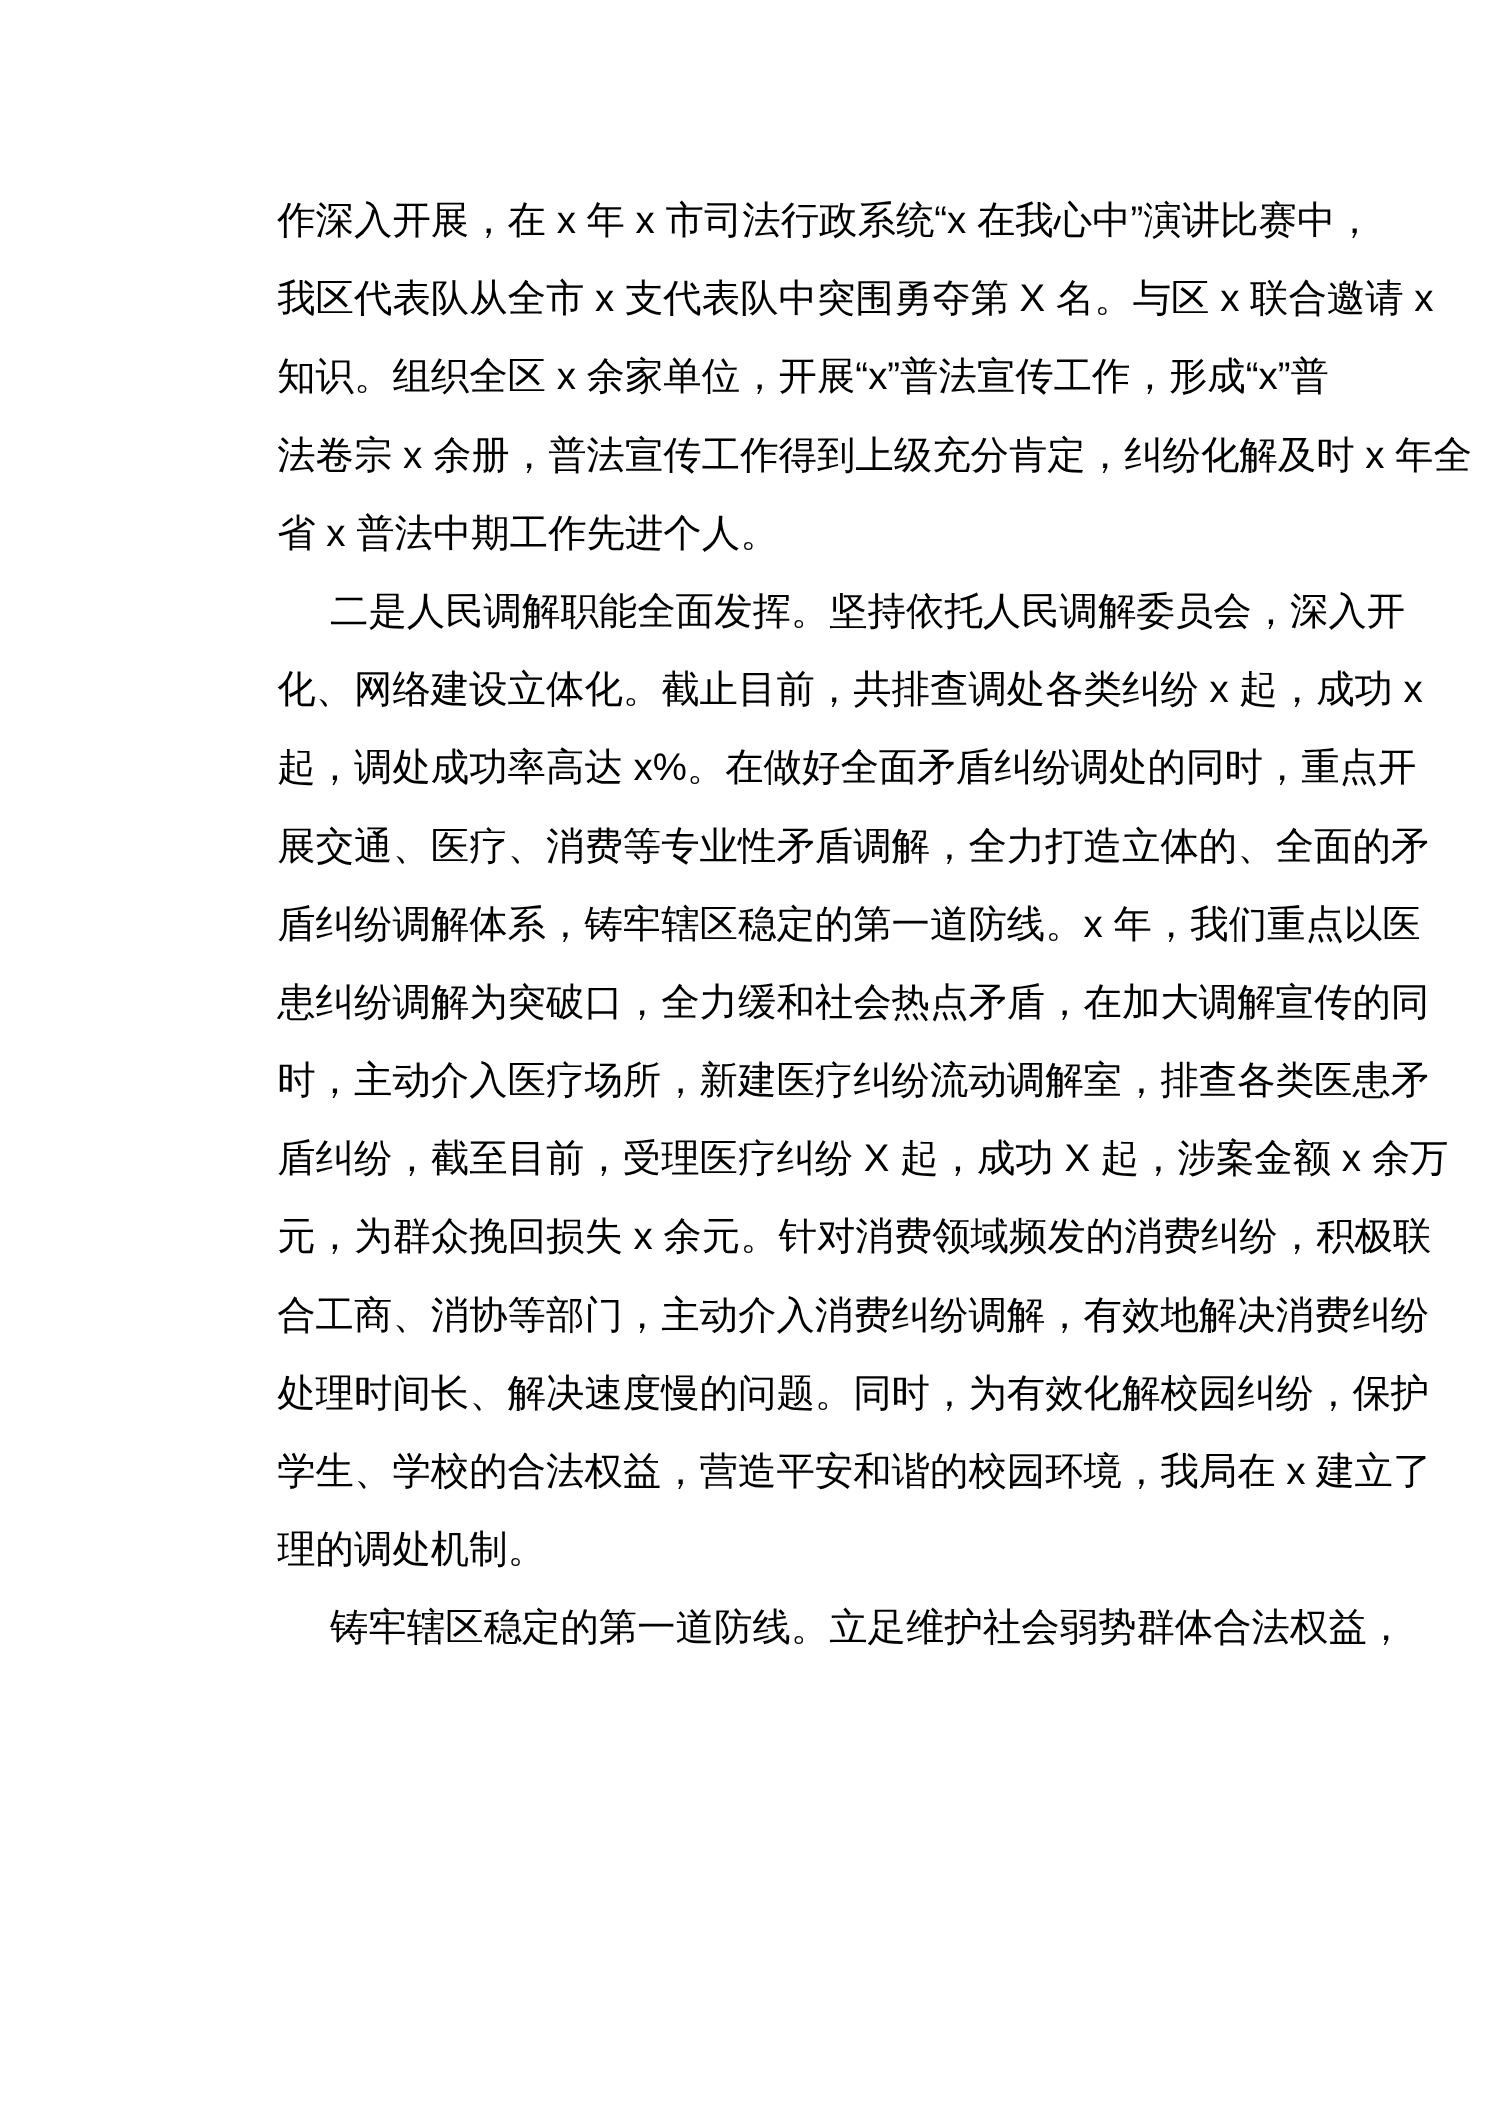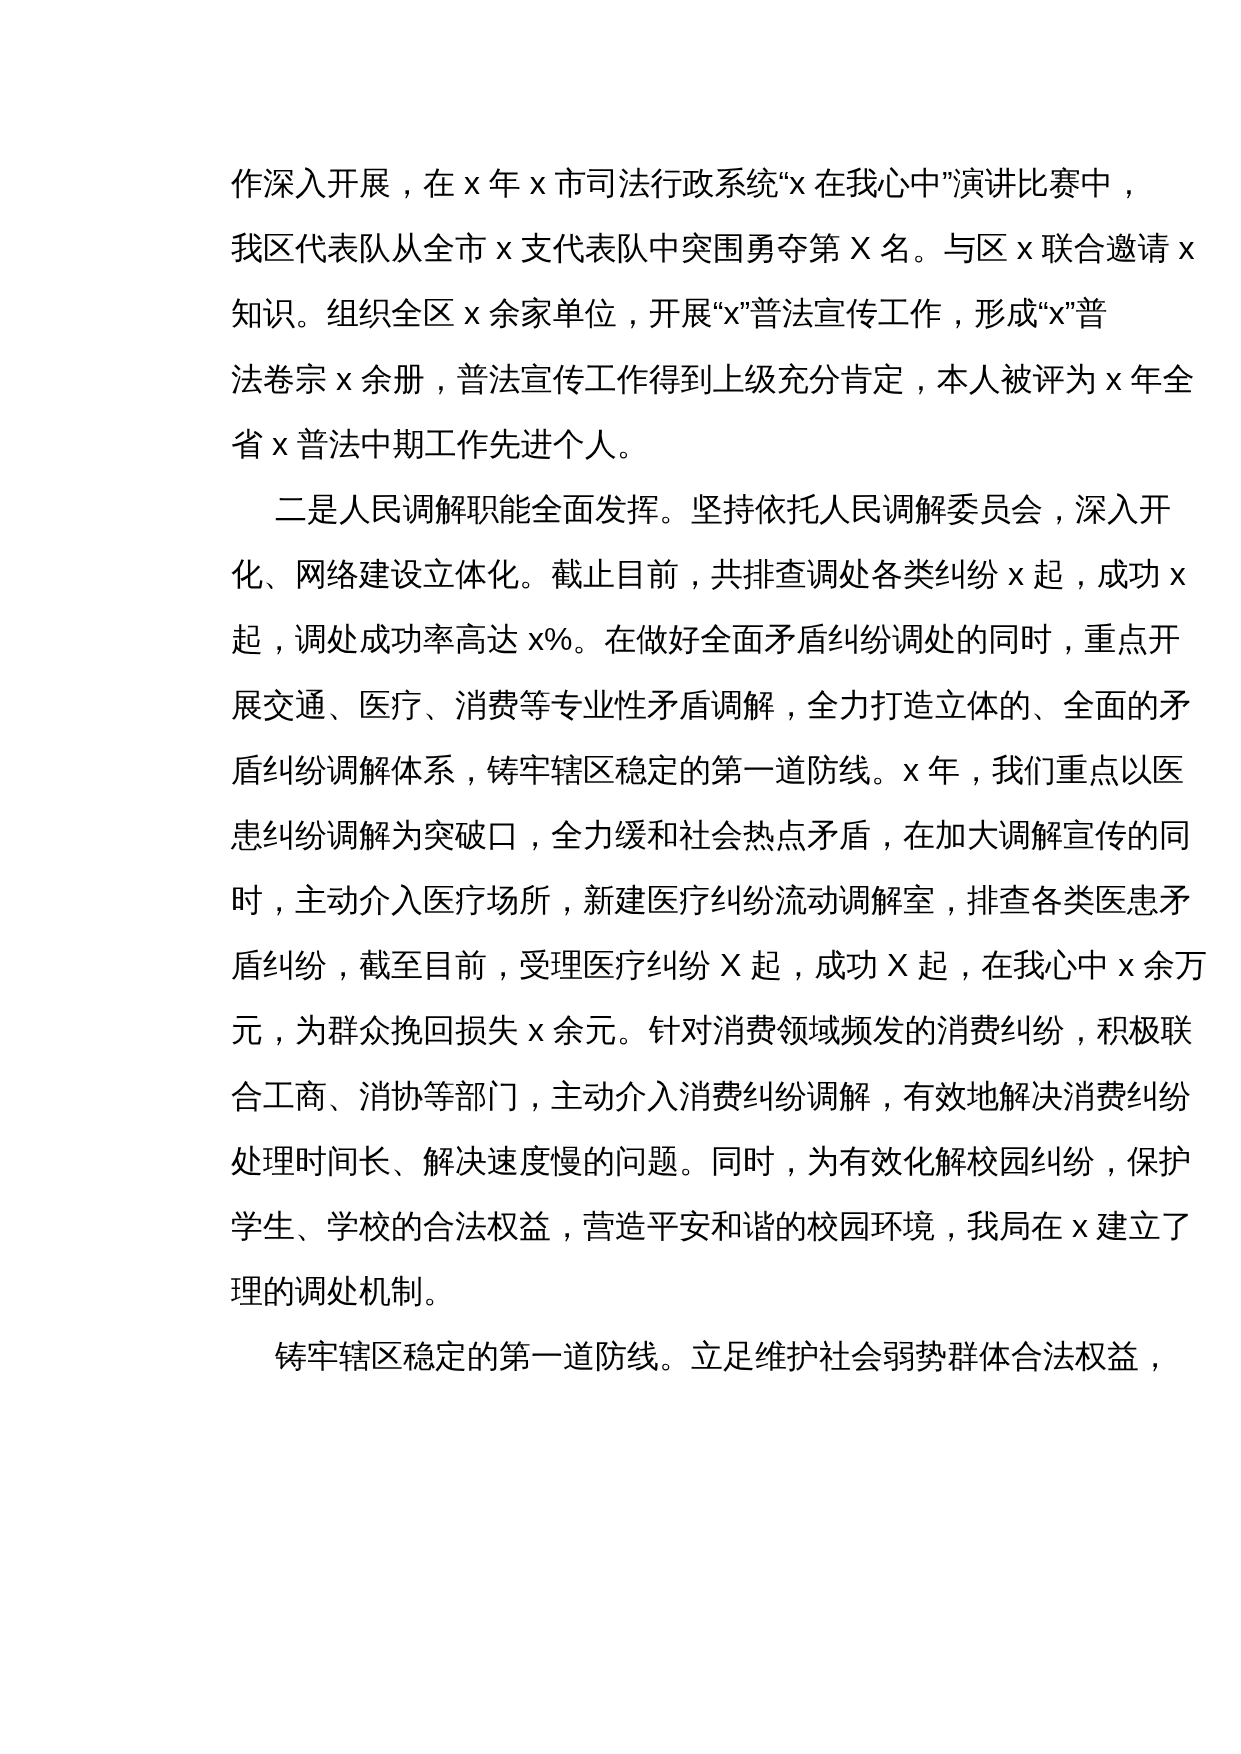--- a/index.html
+++ b/index.html
@@ -41,32 +41,32 @@
 </style>
 </head>
 <body>
 
 <div class="page">
   <div class="text-block" id="text-block">
       <div class="paragraph">
         <div class="text-line">作深入开展，在 x 年 x 市司法行政系统“x 在我心中”演讲比赛中，</div>
         <div class="text-line">我区代表队从全市 x 支代表队中突围勇夺第 X 名。与区 x 联合邀请 x</div>
         <div class="text-line">知识。组织全区 x 余家单位，开展“x”普法宣传工作，形成“x”普</div>
-        <div class="text-line">法卷宗 x 余册，普法宣传工作得到上级充分肯定，本人被评为 x 年全</div>
+        <div class="text-line">法卷宗 x 余册，普法宣传工作得到上级充分肯定，纠纷化解及时 x 年全</div>
         <div class="text-line">省 x 普法中期工作先进个人。</div>
       </div>
       <div class="paragraph">
         <div class="text-line indent">二是人民调解职能全面发挥。坚持依托人民调解委员会，深入开</div>
         <div class="text-line">化、网络建设立体化。截止目前，共排查调处各类纠纷 x 起，成功 x</div>
         <div class="text-line">起，调处成功率高达 x%。在做好全面矛盾纠纷调处的同时，重点开</div>
         <div class="text-line">展交通、医疗、消费等专业性矛盾调解，全力打造立体的、全面的矛</div>
         <div class="text-line">盾纠纷调解体系，铸牢辖区稳定的第一道防线。x 年，我们重点以医</div>
         <div class="text-line">患纠纷调解为突破口，全力缓和社会热点矛盾，在加大调解宣传的同</div>
         <div class="text-line">时，主动介入医疗场所，新建医疗纠纷流动调解室，排查各类医患矛</div>
-        <div class="text-line">盾纠纷，截至目前，受理医疗纠纷 X 起，成功 X 起，在我心中 x 余万</div>
+        <div class="text-line">盾纠纷，截至目前，受理医疗纠纷 X 起，成功 X 起，涉案金额 x 余万</div>
         <div class="text-line">元，为群众挽回损失 x 余元。针对消费领域频发的消费纠纷，积极联</div>
         <div class="text-line">合工商、消协等部门，主动介入消费纠纷调解，有效地解决消费纠纷</div>
         <div class="text-line">处理时间长、解决速度慢的问题。同时，为有效化解校园纠纷，保护</div>
         <div class="text-line">学生、学校的合法权益，营造平安和谐的校园环境，我局在 x 建立了</div>
         <div class="text-line">理的调处机制。</div>
       </div>
       <div class="paragraph">
         <div class="text-line indent">铸牢辖区稳定的第一道防线。立足维护社会弱势群体合法权益，</div>
       </div>
     </div>

